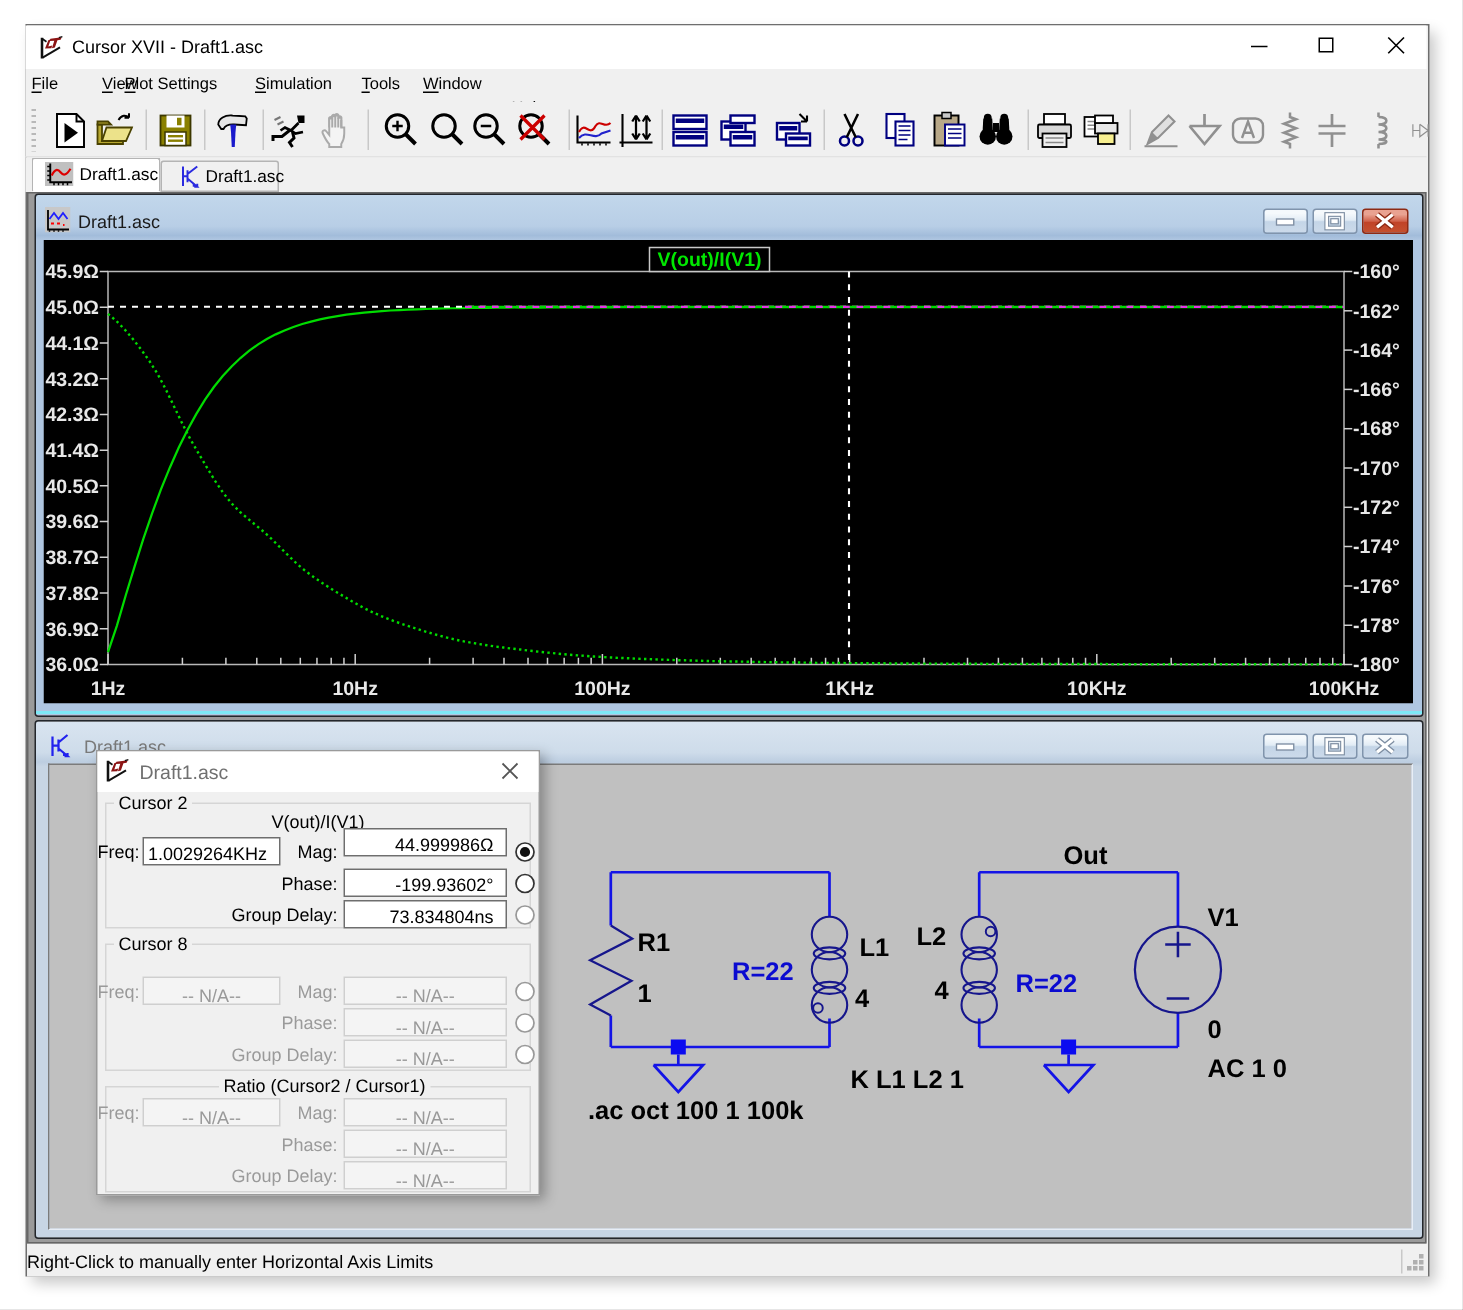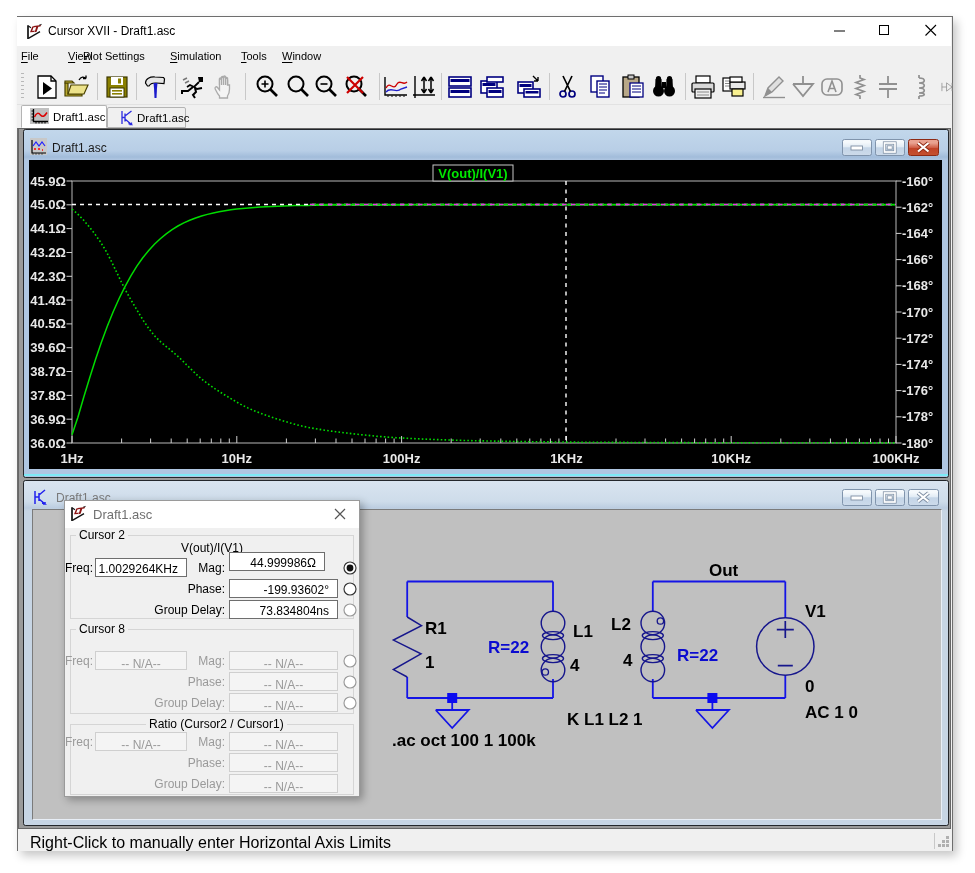--- a/index.html
+++ b/index.html
@@ -453,21 +453,21 @@
 <div class="grp" style="left:70px;top:535px;width:284px;height:84px"></div>
 <div class="grplab" style="left:76px;top:528px">Cursor 2</div>
 <div class="grp" style="left:70px;top:629px;width:284px;height:85px"></div>
 <div class="grplab" style="left:76px;top:622px">Cursor 8</div>
 <div class="grp" style="left:70px;top:724px;width:284px;height:71px"></div>
 <div class="grplab" style="left:146px;top:717px">Ratio (Cursor2 / Cursor1)</div>
 <div style="position:absolute;left:64px;top:541px;width:296px;text-align:center;font-size:12px;color:#000">V(out)/I(V1)</div>
 <div class="dlab" style="right:882px;top:561px">Freq:</div>
 <div class="fld" style="left:95px;top:558px;width:92px">1.0029264KHz</div>
 <div class="dlab" style="right:750px;top:561px">Mag:</div>
-<div class="fld" style="left:229px;top:552px;width:96px">44.999986Ω</div>
+<div class="fld" style="left:229px;top:552px;width:109px">44.999986Ω</div>
 <svg style="position:absolute;left:343px;top:561px" width="14" height="14">
     <circle cx="7" cy="7" r="6.0" fill="#fff" stroke="#333" stroke-width="1.15"></circle>
     <circle cx="7" cy="7" r="3.4" fill="#111"></circle>
   </svg>
 <div class="dlab" style="right:750px;top:582px">Phase:</div>
 <div class="fld" style="left:229px;top:579px;width:109px">-199.93602°</div>
 <svg style="position:absolute;left:343px;top:582px" width="14" height="14">
     <circle cx="7" cy="7" r="6.0" fill="#fff" stroke="#333" stroke-width="1.15"></circle>
   </svg>
 <div class="dlab" style="right:750px;top:603px">Group Delay:</div>
@@ -508,21 +508,21 @@
     <path d="M4 9.3 L6.3 3.6 L7.8 3.3 L6.2 8 L8.8 7.4 L8.3 9.1 Z" fill="#8c1414"></path>
     <path d="M7.6 2.9 L15.2 1.9 L14.4 3.5 L12.3 3.8 L10.6 8.7 L8.6 9.2 L10.2 4.1 L7 4.4 Z" fill="#8c1414"></path>
     <path d="M13.2 2.1 L15.6 1.4" stroke="#111" stroke-width="0.9"></path>
   </svg>
 <div style="position:absolute;left:93px;top:507px;font-size:13px;color:#707070">Draft1.asc</div>
 <svg style="position:absolute;left:333px;top:507px" width="14" height="14">
     <path d="M2 2 L12 12 M12 2 L2 12" stroke="#555" stroke-width="1.2"></path>
   </svg>
 
 <div id="statusbar"></div>
-<div class="a" style="left:30px;top:834px;font-size:16px">Right-Click to manually enter Horizontal Axis Limits</div>
+<div class="a" style="left:18px;top:834px;font-size:12px">Right-Click to manually enter Horizontal Axis Limits</div>
 <div class="a" style="left:934px;top:833px;width:1px;height:16px;background:#c8c8c8"></div>
 <svg class="a" style="left:938px;top:836px" width="12" height="12">
     <g fill="#b0b0b0">
       <rect x="8" y="0" width="3" height="3"></rect>
       <rect x="4" y="4" width="3" height="3"></rect>
       <rect x="8" y="4" width="3" height="3"></rect>
       <rect x="0" y="8" width="3" height="3"></rect>
       <rect x="4" y="8" width="3" height="3"></rect>
       <rect x="8" y="8" width="3" height="3"></rect>
     </g>

